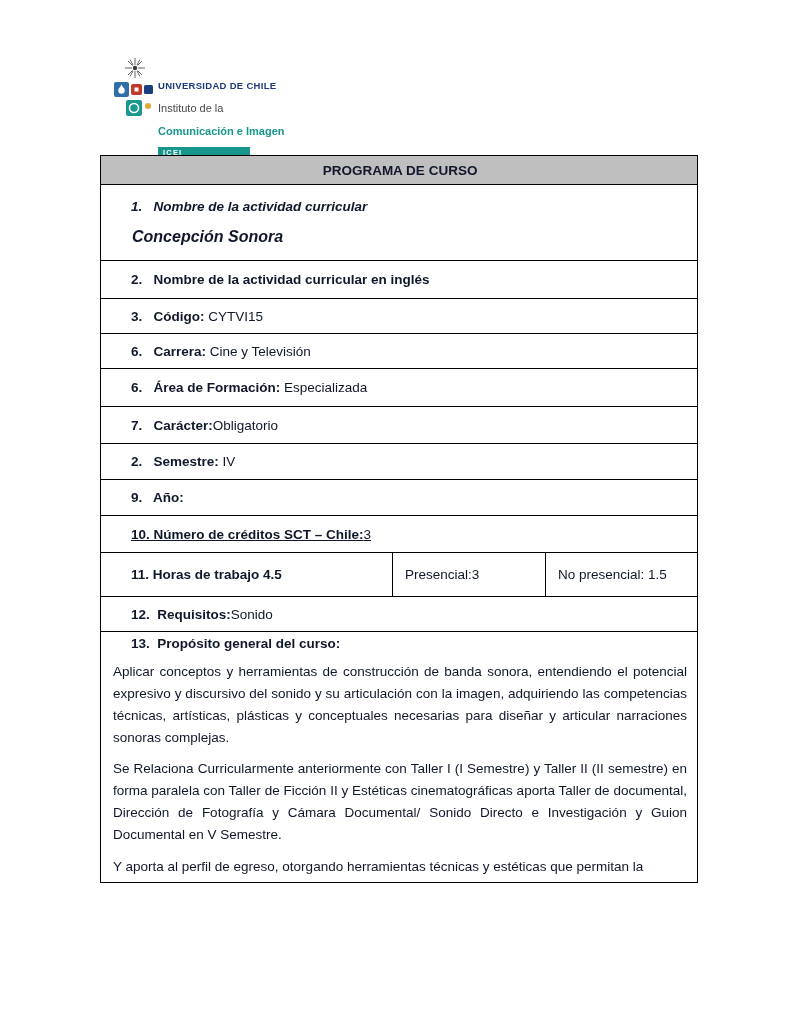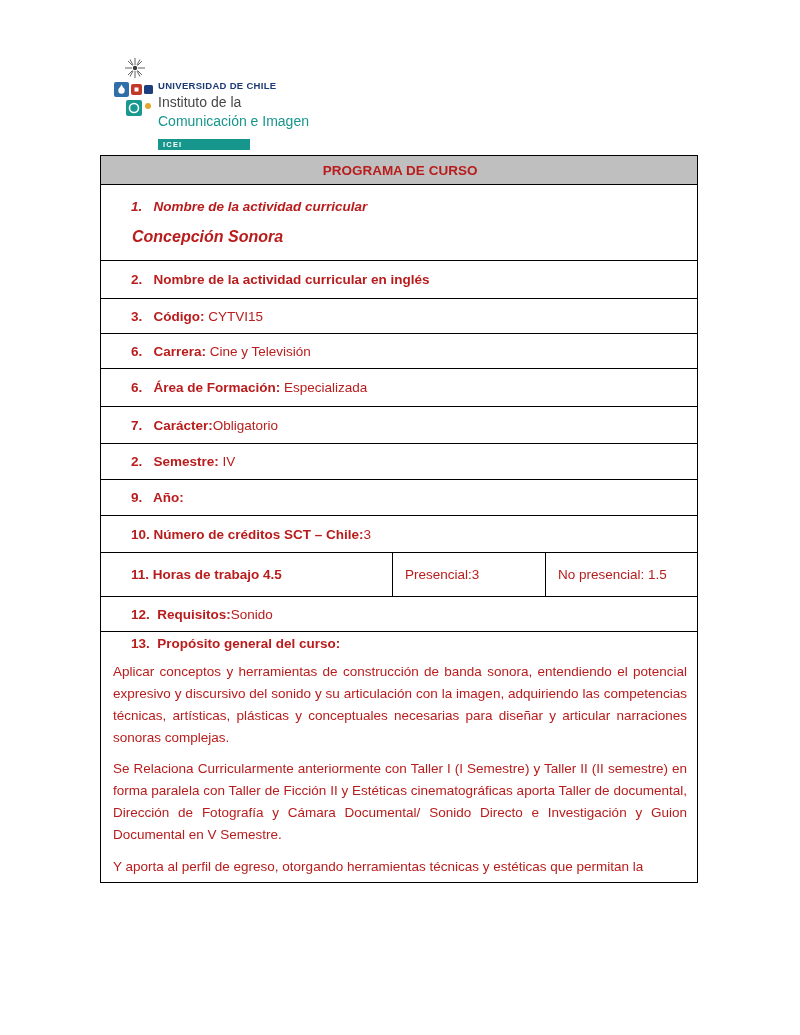--- a/index.html
+++ b/index.html
@@ -8,50 +8,50 @@
     width:800px; height:1035px;
     position:relative; overflow:hidden;
     font-family:"Liberation Sans","DejaVu Sans",sans-serif;
     color:#111;
   }
 
   
   .logo { position:absolute; left:112px; top:56px; display:flex; align-items:flex-start; }
   .logo-text { margin-top:24px; }
   .logo-univ { font-size:9.5px; font-weight:bold; color:#1b3a75; letter-spacing:.3px; }
-  .logo-line { font-size:14px; color:#474747; margin-top:3px; }
-  .logo-line.teal { color:#17968d; }
+  .logo-line { font-size:11px; color:#474747; margin-top:11px; }
+  .logo-line.teal { color:#17968d;font-weight:bold; }
   .logo-bar { margin-top:10px; background:#17968d; color:#fff; font-size:7.5px; font-weight:bold;
               padding:1px 5px; width:92px; letter-spacing:1.2px; }
 
   
   table.course {
     position:absolute; left:100px; top:155px; width:597px;
     border-collapse:collapse; table-layout:fixed;
-    font-size:13.5px; color:#b91c1c;
+    font-size:13.5px; color:#0f172a;
   }
   table.course td { border:1px solid #000; vertical-align:middle; padding:4px 10px 4px 12px; }
   td.hdr { background:#bfbfbf; text-align:center; font-weight:bold; height:29px; padding:4px; }
 
   .b { font-weight:bold; white-space:pre-wrap; }
   .num-line { padding-left:18px; }
 
   td.r1 { height:76px; vertical-align:top; padding-top:10px;font-style:italic; }
   .course-title { font-size:16px; font-weight:bold; padding-left:19px; margin-top:14px; }
 
   td.r2 { height:38px; }
   td.r3 { height:35px; }
   td.r4 { height:35px; }
   td.r5 { height:70px; vertical-align:top; padding-top:10px; }
   .r5-value { margin-top:14px; padding-left:44px; }
   td.r6 { height:38px; }
   td.r7 { height:37px; }
   td.r8 { height:36px; }
   td.r9 { height:36px; }
-  td.r10 { height:37px; }
+  td.r10 { height:37px;text-decoration:underline; }
   td.r11 { height:35px; }
   td.r11c { height:44px; padding-left:9px; }
   td.r12 { height:35px; }
 
   td.r13 { height:250px; vertical-align:top; padding:10px 8px 12px 12px; border-bottom:none; }
   .purpose p { margin-top:10px; text-align:justify; line-height:1.62; }
 </style>
 </head>
 <body>
 

